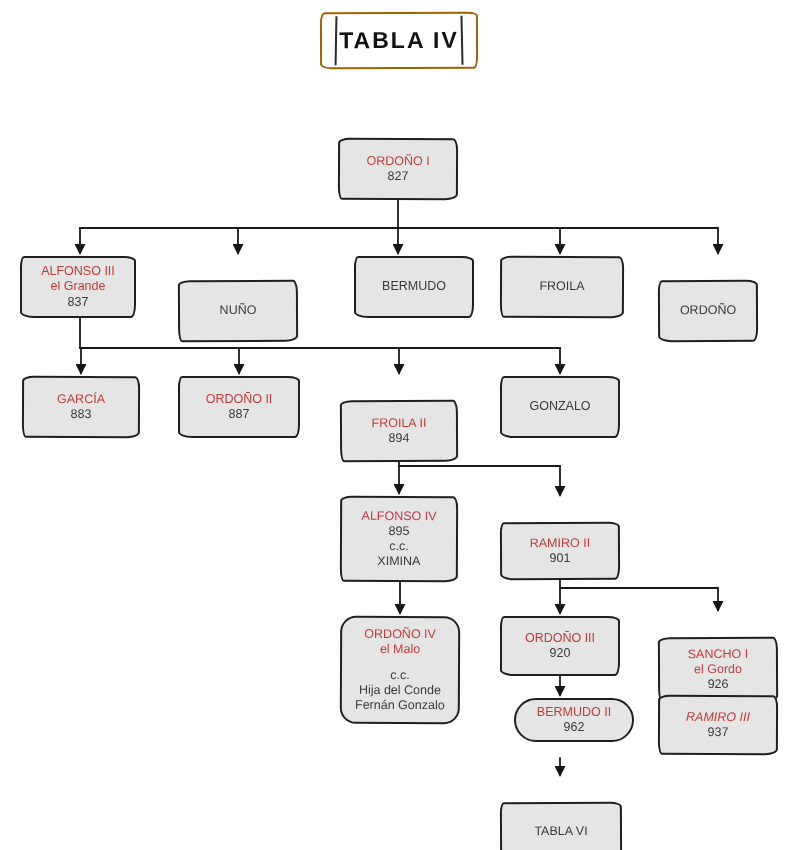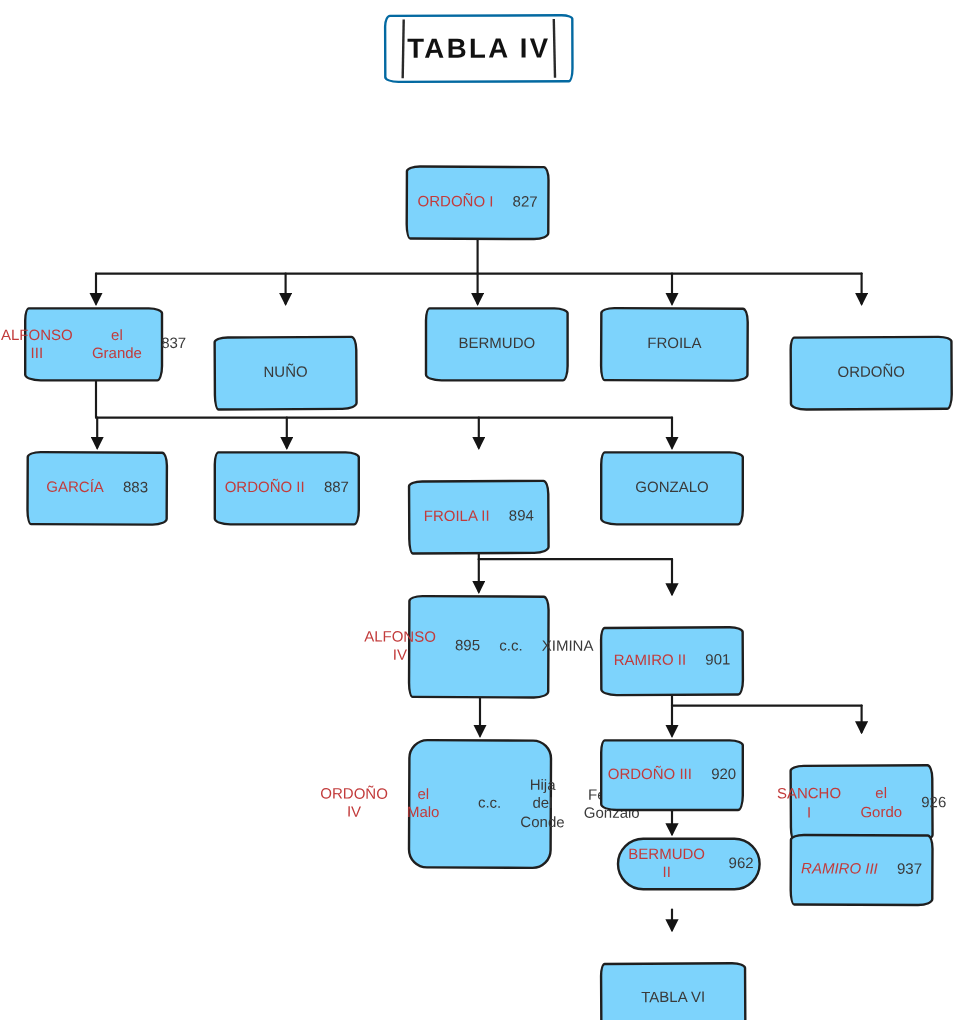--- a/index.html
+++ b/index.html
@@ -6,38 +6,37 @@
   .stage {
     position:relative; width:800px; height:850px;
     background:#ffffff; overflow:hidden;
     font-family:"Liberation Sans", sans-serif;
   }
   svg.wires { position:absolute; left:0; top:0; pointer-events:none; }
 
   
   .node {
     position:absolute; box-sizing:border-box;
-    border:2px solid #1f1f1f; background:#7dd3fc;
+    border:2px solid #1f1f1f; background:#e5e5e5;
     border-radius: 4px 12px 5px 14px / 11px 5px 13px 6px;
-    display:flex; flex-direction:row; justify-content:center;
+    display:flex; flex-direction:column; justify-content:center;
     align-items:center; text-align:center;
     font-size:12.5px; line-height:1.22; color:#3a3a3a;
     padding:2px 4px;
-    gap:16px;
   }
   .node:nth-child(odd)  { transform:rotate(0.25deg); border-radius: 12px 5px 13px 4px / 5px 12px 6px 13px; }
   .node:nth-child(3n)   { transform:rotate(-0.3deg);margin-top:24px; }
   .node .nm { font-size:12.5px; }
   .node .dt { color:#3a3a3a; }
   .node .sp { min-height:0.85em; }
 
   
   .title-box {
     position:absolute; box-sizing:border-box;
-    border:2px solid #0369a1; background:#fff;
+    border:2px solid #a16207; background:#fff;
     border-radius: 5px 10px 4px 12px / 10px 4px 12px 5px;
     transform:rotate(-0.2deg);
     display:flex; align-items:center; justify-content:center;
   }
   .title-box .endline {
     position:absolute; top:2px; bottom:2px; width:0;
     border-left:2px solid #2a2a2a;
   }
   .title-box .endline.left  { left:13px; transform:rotate(1.2deg); }
   .title-box .endline.right { right:13px; transform:rotate(-1deg); }
@@ -103,21 +102,21 @@
       </div>
       <div class="node" style="left: 178px; top: 256px; width: 120px; height: 62px;">
         <div class="nm" style="color: rgb(58, 58, 58);">NUÑO</div>
       </div>
       <div class="node" style="left: 354px; top: 256px; width: 120px; height: 62px;">
         <div class="nm" style="color: rgb(58, 58, 58);">BERMUDO</div>
       </div>
       <div class="node" style="left: 500px; top: 256px; width: 124px; height: 62px;">
         <div class="nm" style="color: rgb(58, 58, 58);">FROILA</div>
       </div>
-      <div class="node" style="left: 658px; top: 256px; width: 136px; height: 62px;">
+      <div class="node" style="left: 658px; top: 256px; width: 100px; height: 62px;">
         <div class="nm" style="color: rgb(58, 58, 58);">ORDOÑO</div>
       </div>
       <div class="node" style="left: 22px; top: 376px; width: 118px; height: 62px;">
         <div class="nm" style="color: rgb(194, 59, 59);">GARCÍA</div>
         <div class="dt">883</div>
       </div>
       <div class="node" style="left: 178px; top: 376px; width: 122px; height: 62px;">
         <div class="nm" style="color: rgb(194, 59, 59);">ORDOÑO II</div>
         <div class="dt">887</div>
       </div>

